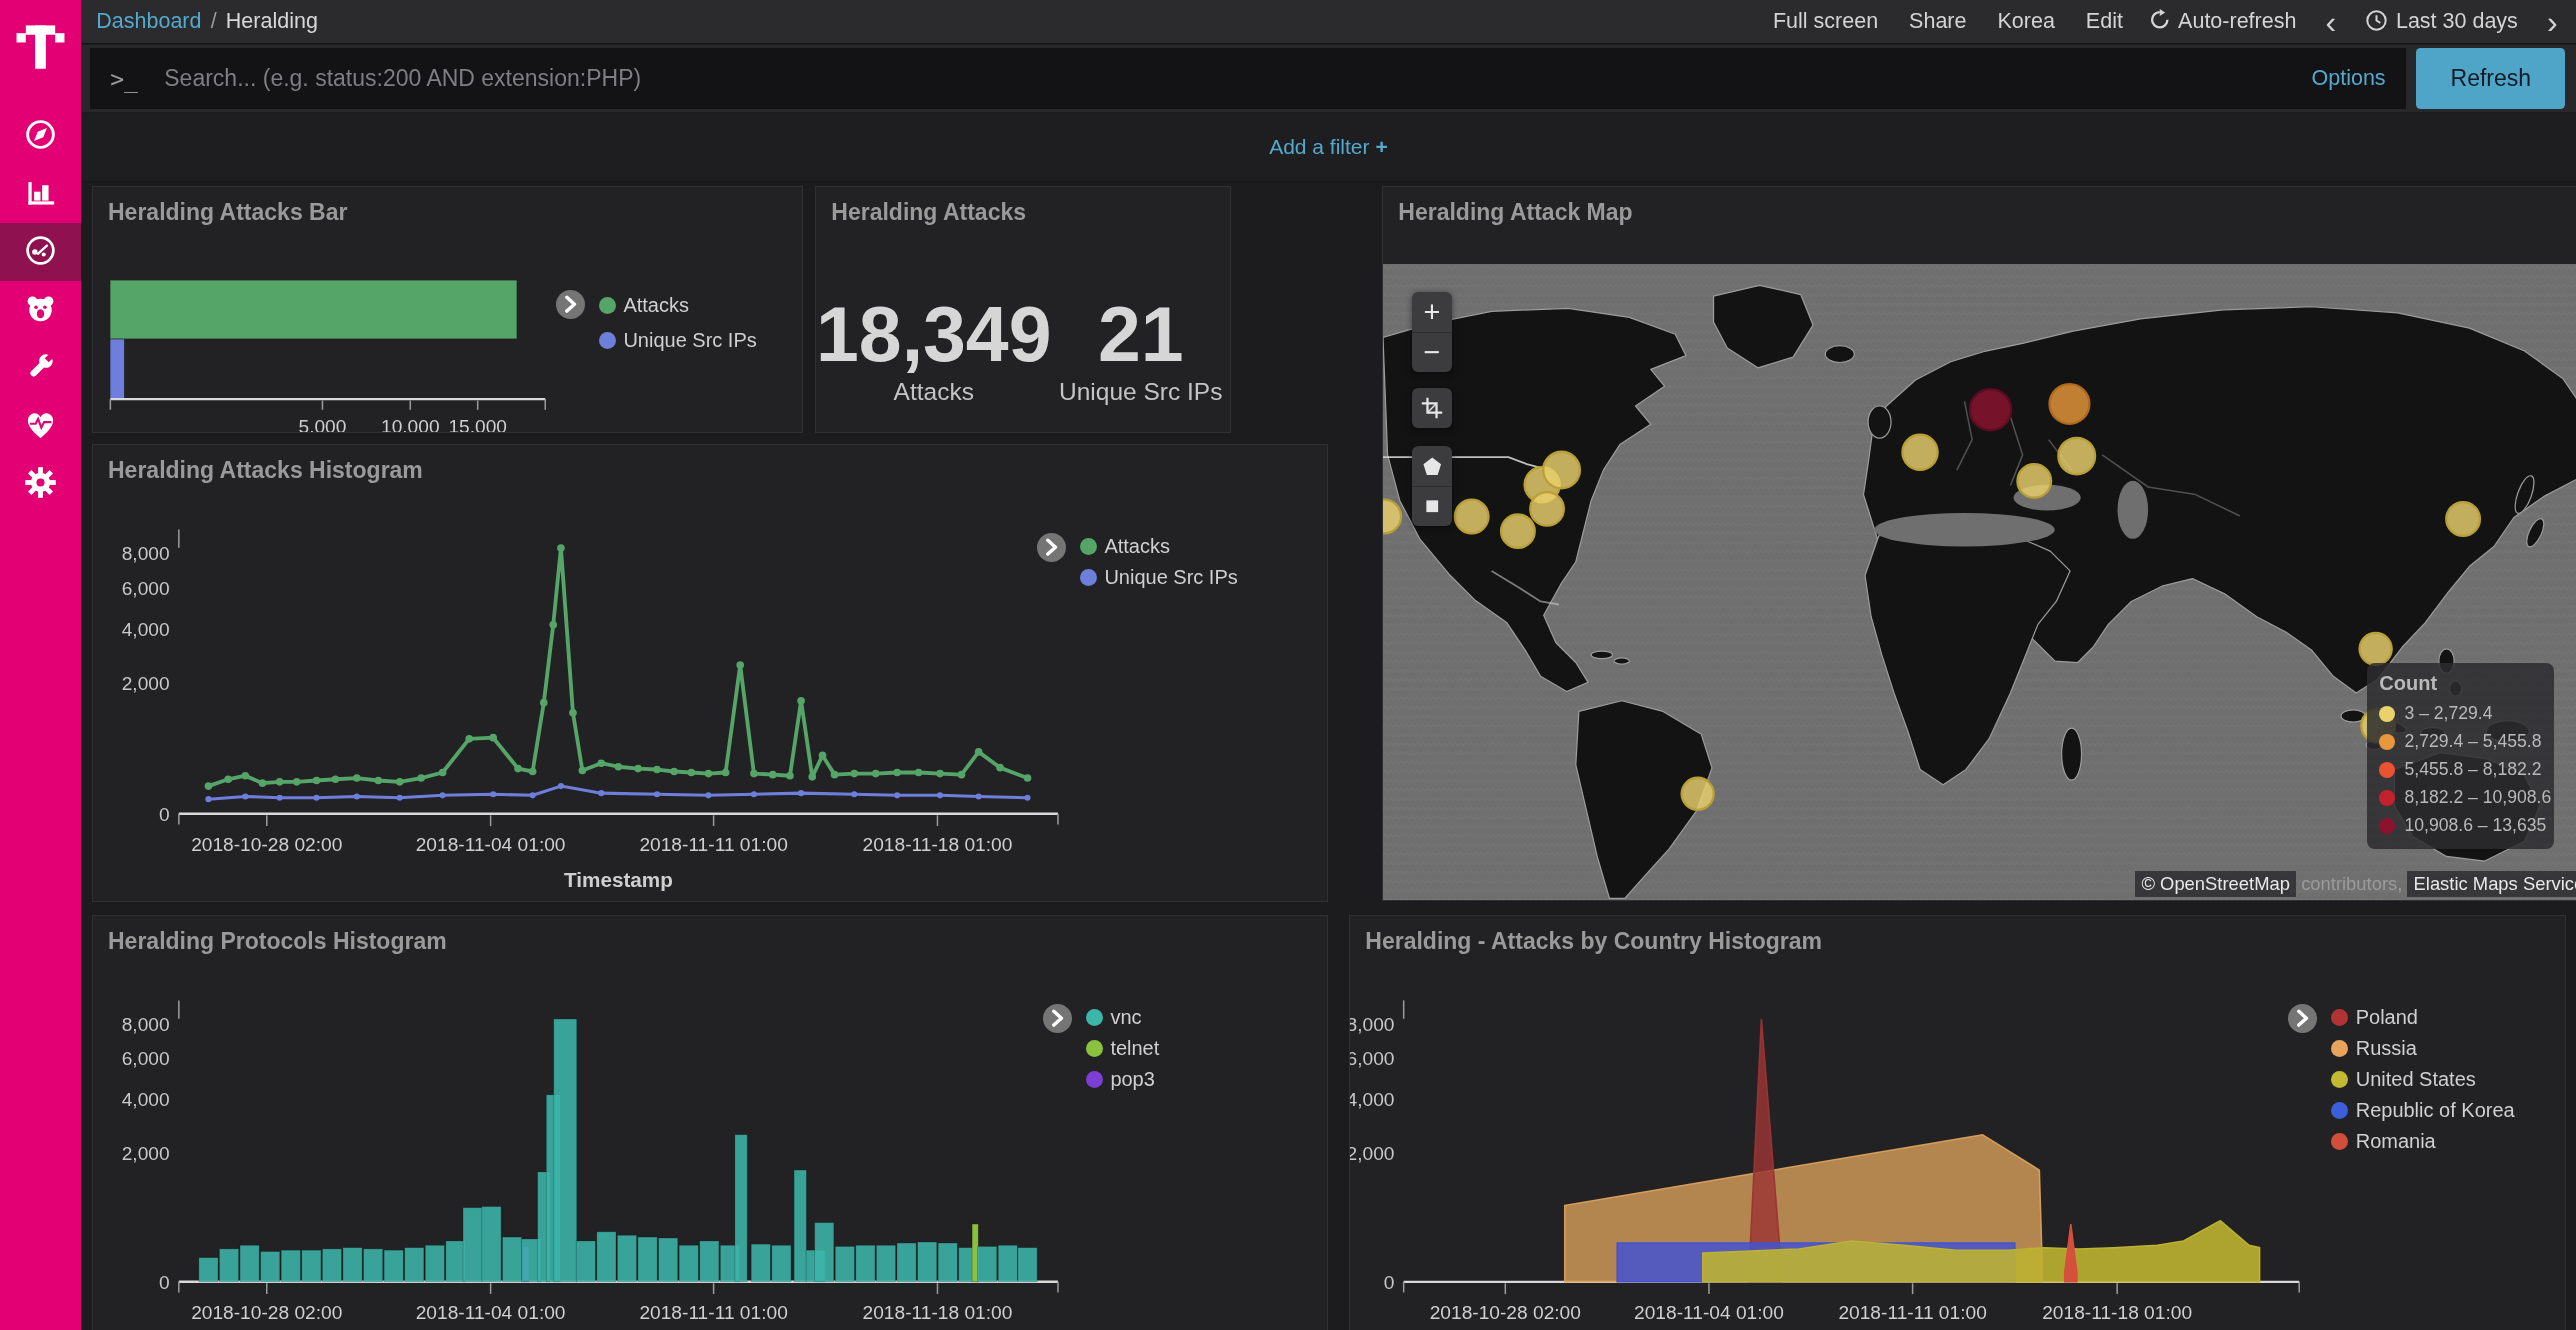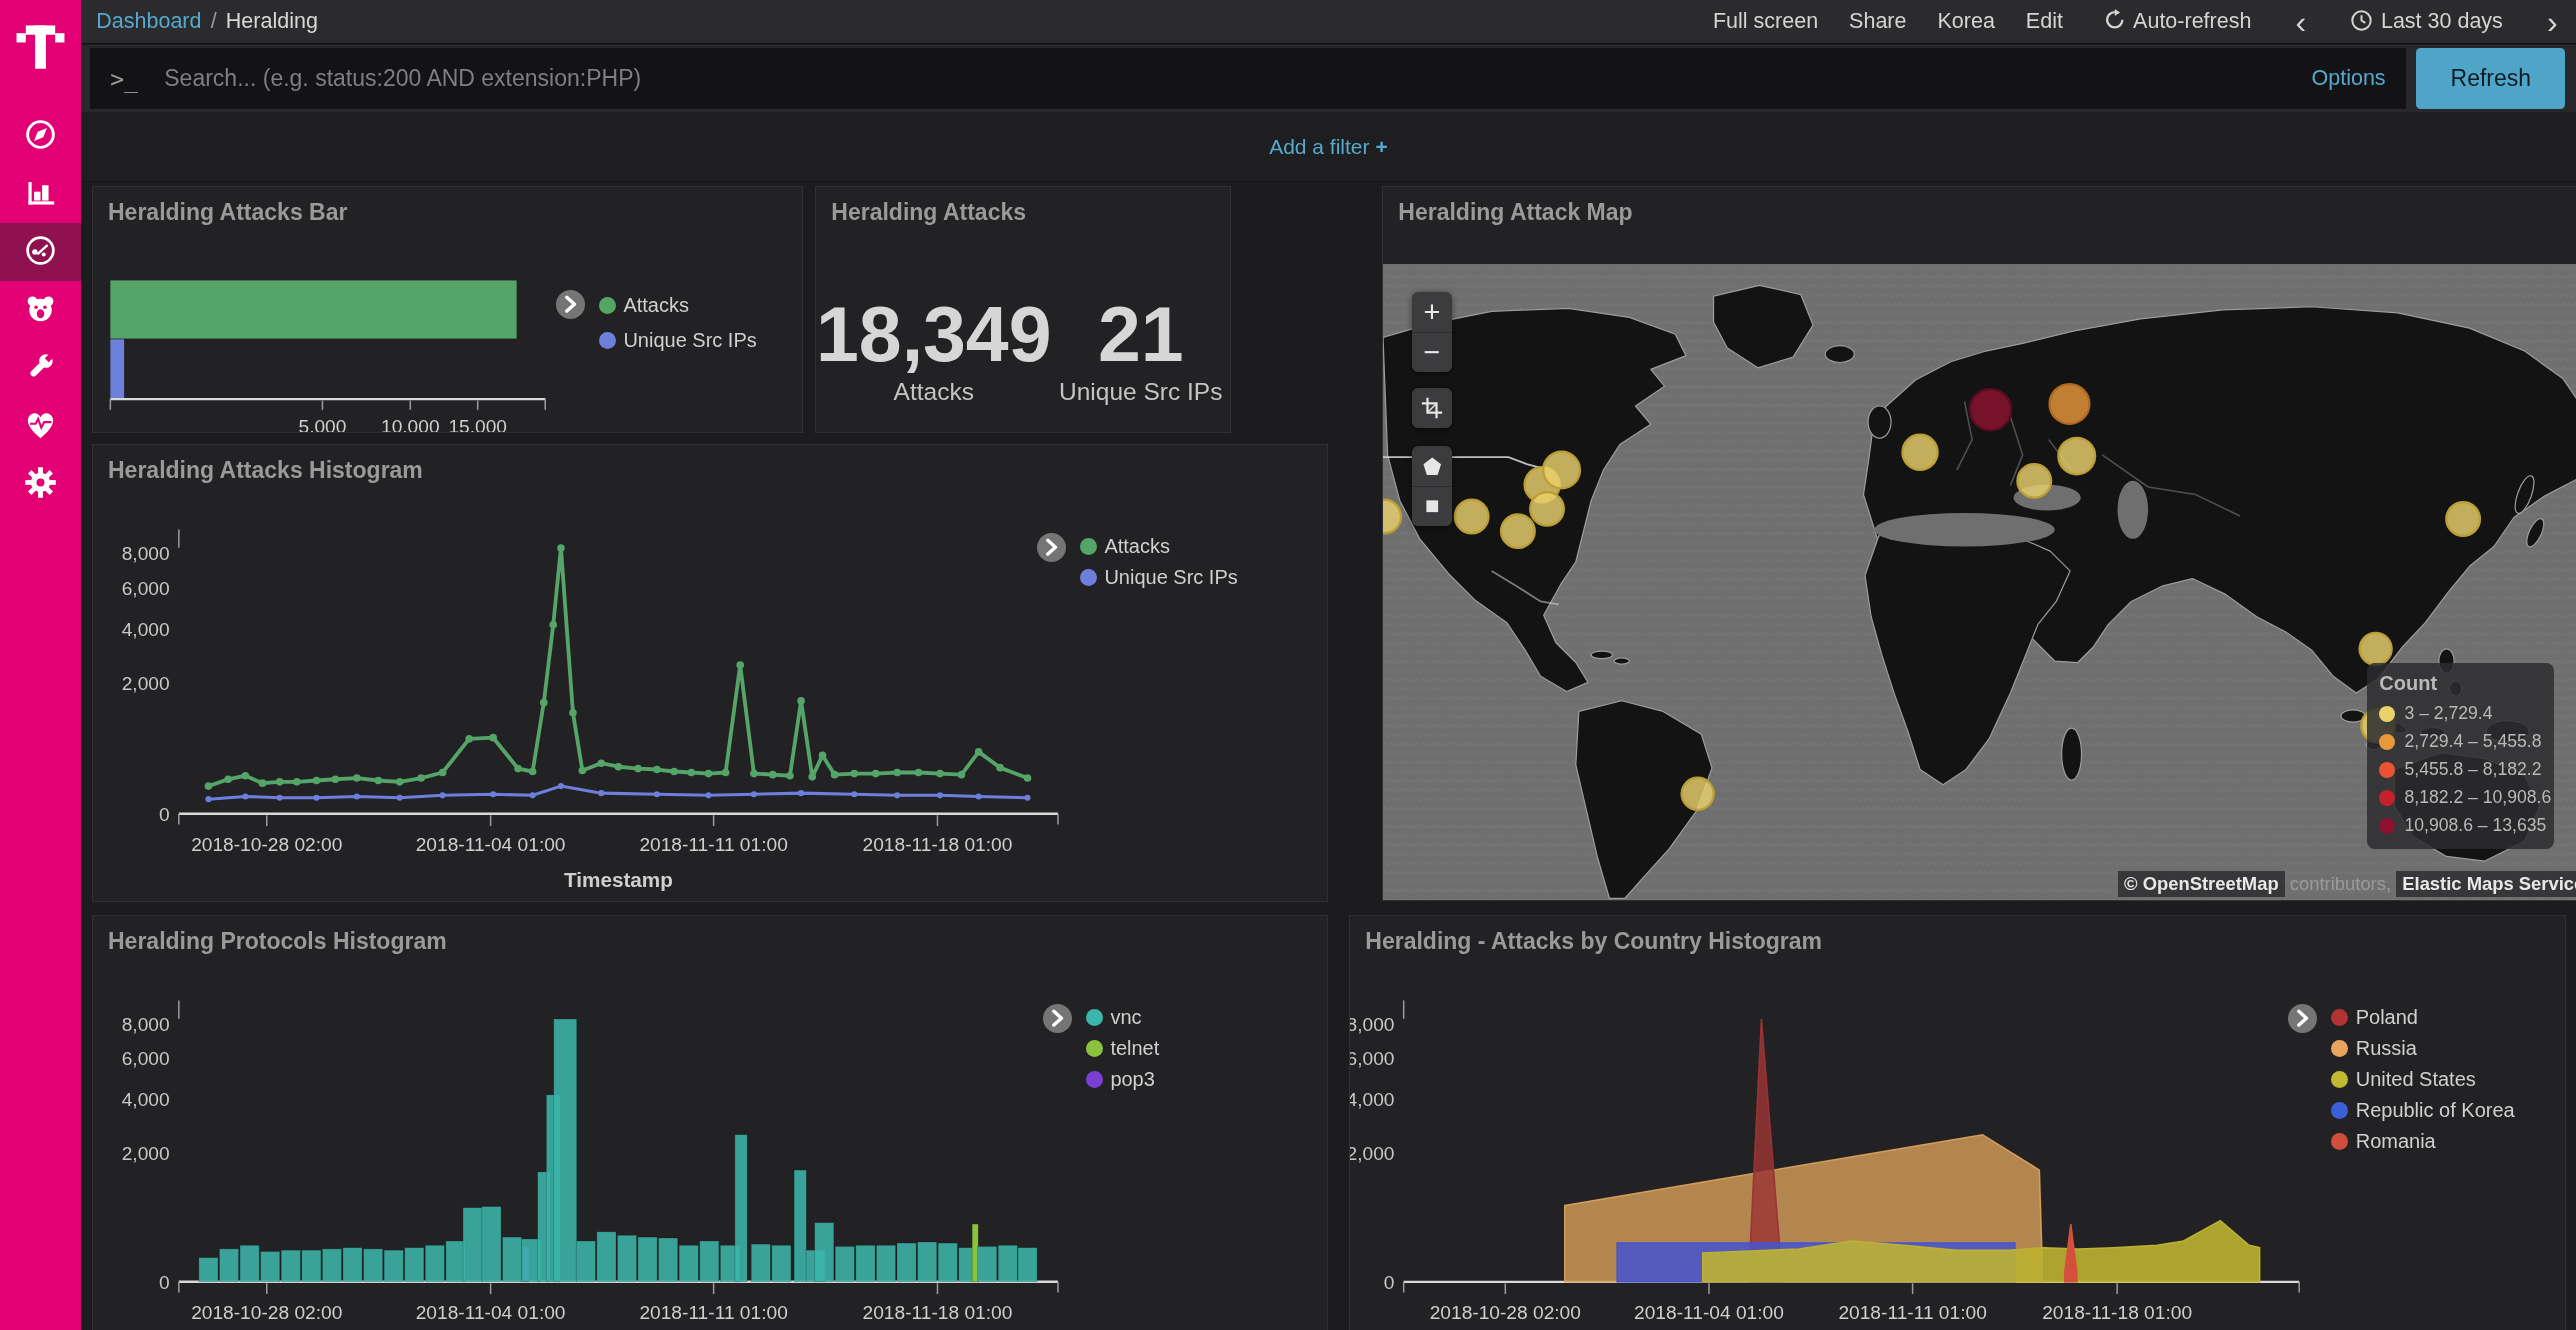--- a/index.html
+++ b/index.html
@@ -13,21 +13,21 @@
   .side-items { position:absolute; top:107px; left:0; right:0; }
   .side-item { height:58px; display:flex; align-items:center; justify-content:center; cursor:pointer; }
   .side-item.active { background:#8f1150; }
 
   
   .topnav { position:absolute; left:81px; top:0; right:0; height:44px; background:#2b2b2d;
     border-bottom:0.8px solid #131315; display:flex; align-items:center; padding:0 15.3px; }
   .crumb-root { color:#55a9ce; font-size:21.5px; cursor:pointer; }
   .crumb-sep { color:#9a9a9a; font-size:21.5px; margin:0 9.2px; }
   .crumb-cur { color:#d8d8d8; font-size:21.5px; }
-  .topnav-right { margin-left:auto; display:flex; align-items:center; gap:41px; }
+  .topnav-right { margin-left:auto; display:flex; align-items:center; gap:26px; }
   .nav-item { font-size:21.5px; color:#d4d4d4; cursor:pointer; white-space:nowrap; }
   .nav-group { display:flex; align-items:center; gap:7.7px; cursor:pointer; }
   .nav-chev { font-size:32px; line-height:1; color:#d4d4d4; cursor:pointer; padding:0 3.1px; }
 
   
   .search-row { position:absolute; left:81px; top:45px; right:0; height:67px; background:#28282a;
     display:flex; align-items:center; padding:0 10.7px 0 9.2px; }
   .search-bar { flex:1; height:61px; background:#131315; display:flex; align-items:center; padding:0 20px; }
   .search-prompt { font-family:"DejaVu Sans Mono", monospace; color:#9a9a9a; font-size:23px; margin-right:18.4px; }
   .search-input { flex:1; background:transparent; border:none; outline:none; color:#d8d8d8; font-size:23px;
@@ -77,21 +77,21 @@
   .map-btn { width:40px; height:40px; display:flex; align-items:center; justify-content:center;
     cursor:pointer; color:#e8e8e8; font-size:29px; }
   .map-btn + .map-btn { border-top:0.8px solid #2c2c2e; }
   .map-legend { position:absolute; right:44px; bottom:51px; width:187px; background:rgba(45,45,47,.85);
     border-radius:7.7px; padding:9.2px 12.3px; z-index:11; }
   .map-legend-title { font-size:20px; font-weight:bold; color:#b9b9b9; margin-bottom:4.6px; }
   .count-row { display:flex; align-items:center; height:28px; }
   .count-dot { width:16px; height:16px; border-radius:50%; margin-right:9.2px; flex:none; }
   .count-label { font-size:17.6px; color:#b9b9b9; white-space:nowrap; }
   .map-attrib { position:absolute; right:7.7px; bottom:4.6px; font-size:18.4px; color:#9b9b9b; z-index:11; }
-  .map-attrib .chip { background:rgba(32,32,34,.7); color:#e8e8e8; padding:2.3px 6.1px;font-weight:bold; }
+  .map-attrib .chip { background:rgba(32,32,34,.7); color:#e8e8e8; padding:2.3px 6.1px; }
 </style>
 </head>
 <body>
 
 <aside class="sidebar">
   <div class="side-logo">
     <svg width="51" height="60" viewBox="0 0 66 76">
       <g fill="#ffffff">
         <rect x="2" y="24" width="12" height="12"></rect>
         <rect x="52" y="24" width="12" height="12"></rect>

